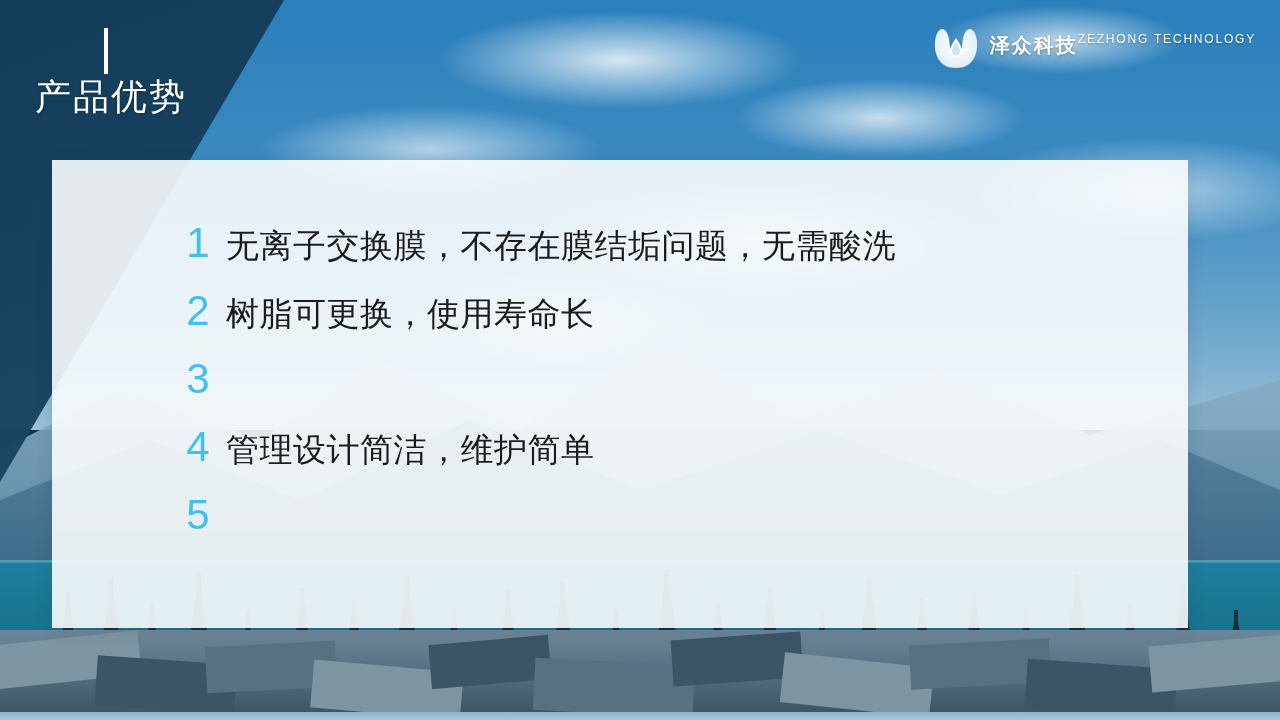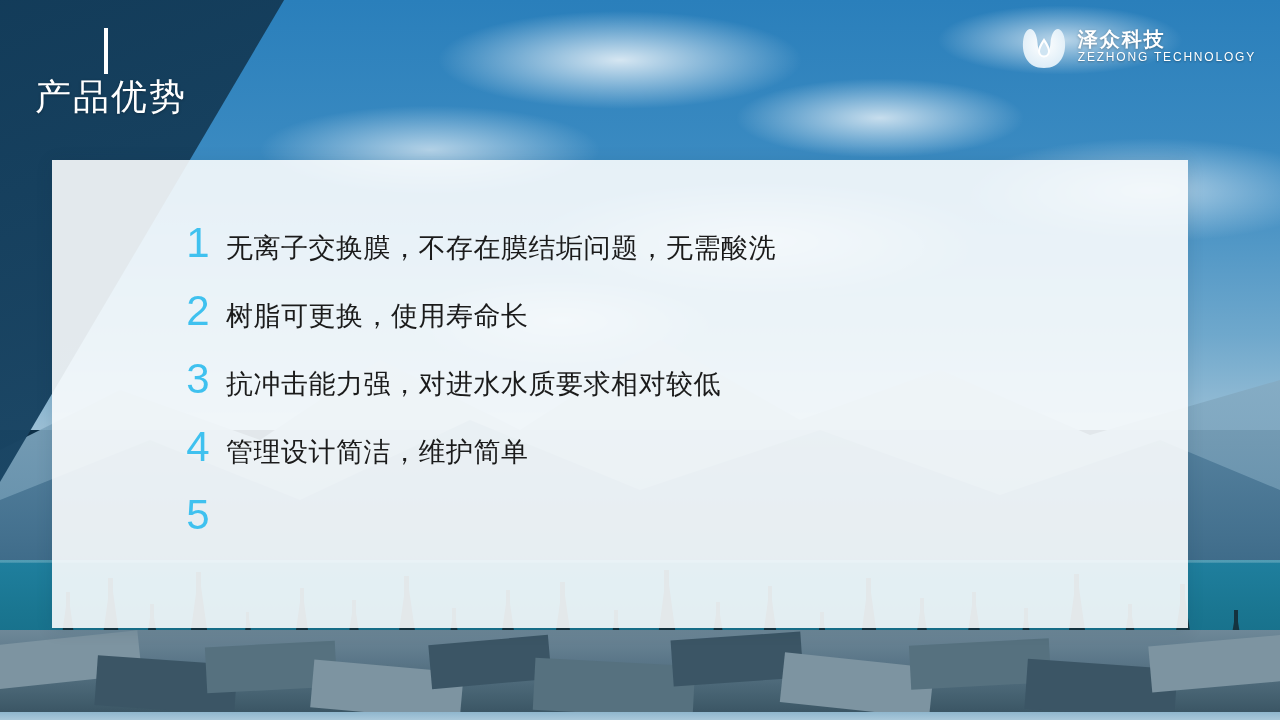--- a/index.html
+++ b/index.html
@@ -91,21 +91,21 @@
   .header{position:absolute;left:0;top:0;width:1280px;height:120px;}
   .title-wrap{position:absolute;left:35px;top:28px;display:flex;align-items:center;flex-direction:column;}
   .title-bar{width:4px;height:46px;background:#ffffff;margin-right:11px;}
   .title{
     color:#ffffff;font-size:36px;line-height:46px;letter-spacing:2px;
     font-weight:400;text-shadow:0 1px 3px rgba(0,0,0,.28);white-space:nowrap;
   }
 
   .logo{position:absolute;right:24px;top:18px;display:flex;align-items:center;}
   .logo-mark{width:54px;height:54px;margin-right:7px;flex:0 0 auto;}
-  .logo-text{display:flex;flex-direction:column;justify-content:center;}
+  .logo-text{display:flex;flex-direction:row;justify-content:center;}
   .logo-cn{
     color:#ffffff;font-size:20px;line-height:24px;font-weight:700;letter-spacing:2px;
     text-shadow:0 1px 3px rgba(0,0,0,.30);white-space:nowrap;
   }
   .logo-en{
     color:#ffffff;font-size:12px;line-height:12px;letter-spacing:1.8px;font-weight:400;
     text-shadow:0 1px 2px rgba(0,0,0,.30);white-space:nowrap;
   }
 
   
@@ -115,21 +115,21 @@
     box-shadow:0 2px 16px rgba(10,40,60,.12);
   }
   .list{position:absolute;left:128px;top:62px;}
   .row{display:flex;align-items:baseline;height:68px;}
   .num{
     color:#3fc1ef;font-size:42px;line-height:42px;font-weight:300;
     width:36px;text-align:center;flex:0 0 auto;
     font-family:"Liberation Sans","DejaVu Sans",sans-serif;
   }
   .row-text{
-    color:#1b1b1b;font-size:27px;line-height:34px;font-weight:400;
+    color:#1b1b1b;font-size:33px;line-height:34px;font-weight:400;
     margin-left:10px;white-space:nowrap;letter-spacing:.5px;
   }
 </style>
 </head>
 <body>
 
 <div id="slide">
 
   <div class="bg">
     <div class="sky"></div>
@@ -218,21 +218,20 @@
         <span class="row-text">无离子交换膜，不存在膜结垢问题，无需酸洗</span>
       </div>
 
       <div class="row">
         <span class="num">2</span>
         <span class="row-text">树脂可更换，使用寿命长</span>
       </div>
 
       <div class="row">
         <span class="num">3</span>
-        <span class="row-text">抗冲击能力强，对进水水质要求相对较低</span>
       </div>
 
       <div class="row">
         <span class="num">4</span>
         <span class="row-text">管理设计简洁，维护简单</span>
       </div>
 
       <div class="row">
         <span class="num">5</span>
       </div>

